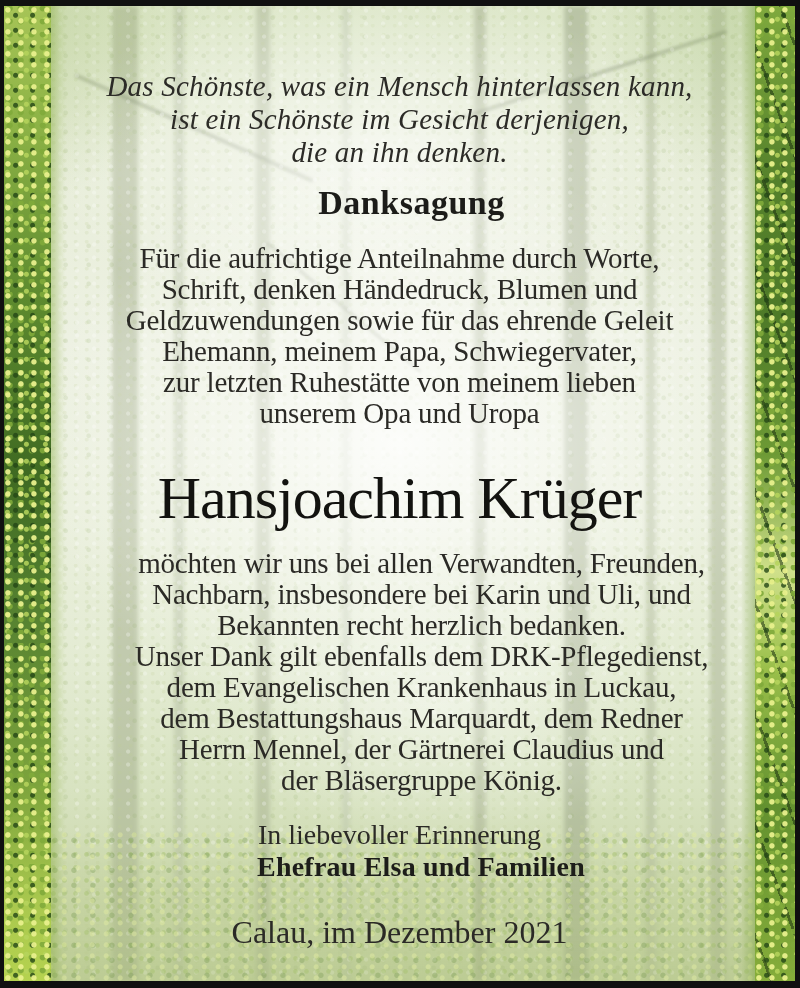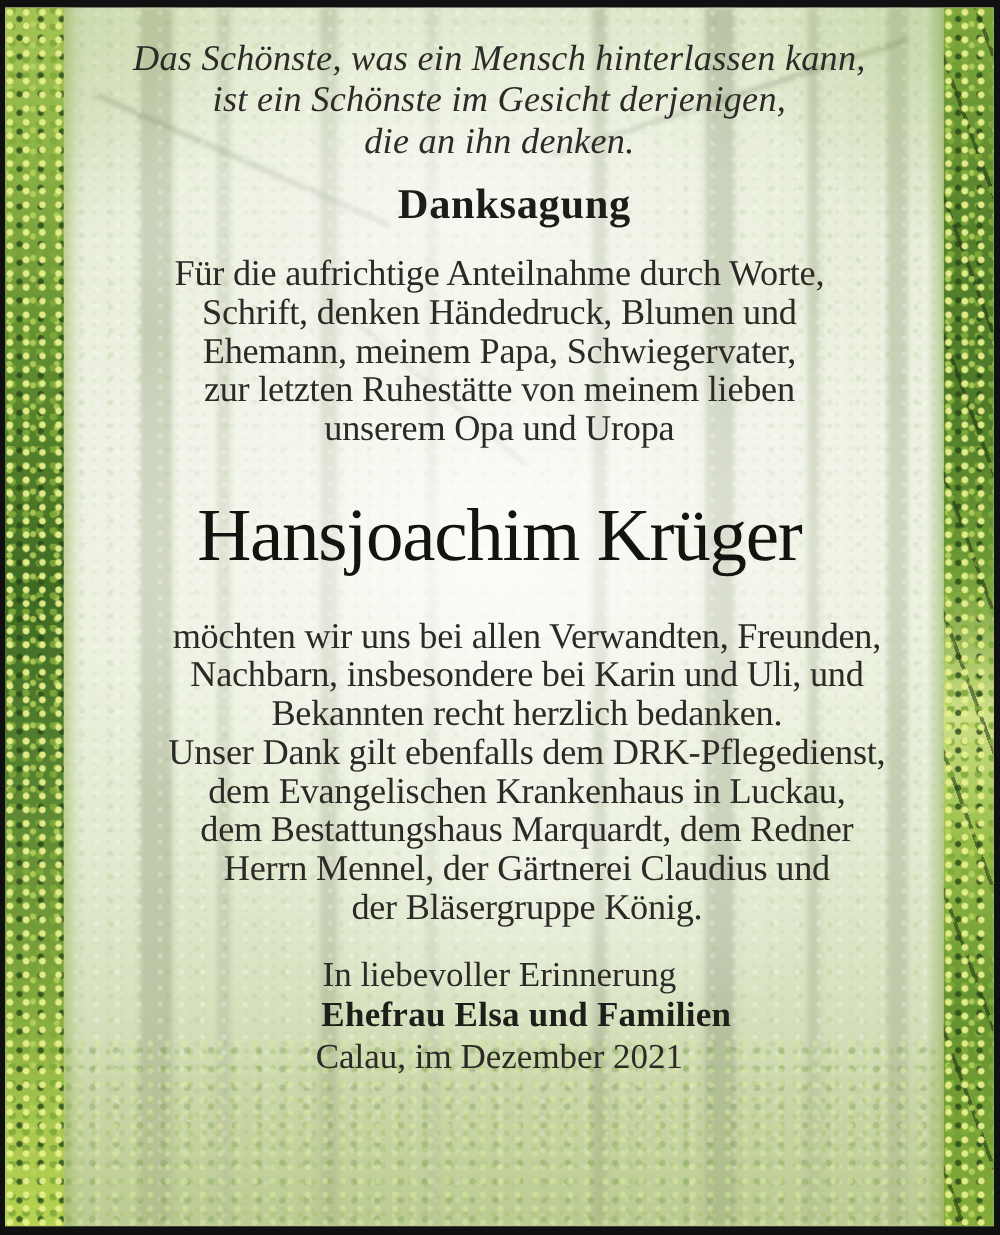--- a/index.html
+++ b/index.html
@@ -93,38 +93,38 @@
       #cfe08a 58%, #9abf4a 68%, #63912f 82%, #86ad3a 100%);
   }
   .edge-right::before{content:"";position:absolute;inset:0;
     background:repeating-linear-gradient(70deg, transparent 0 14px, rgba(28,48,16,.55) 14px 17px, transparent 17px 38px);}
   .edge-right::after{content:"";position:absolute;left:-14px;top:0;bottom:0;width:14px;
     background:linear-gradient(270deg, rgba(120,160,60,.45), rgba(120,160,60,0));}
   
   .content{position:absolute;inset:0;text-align:center;color:#2b2a26;}
   .line{display:block;}
   .quote{
-    margin-top:25px;
+    margin-top:64px;
     font-style:italic;font-size:29px;line-height:33px;color:#2c2b27;
     letter-spacing:.2px;
   }
   .heading{
     margin:14px 0 0 0;
     font-weight:bold;font-size:34px;line-height:40px;color:#1c1c19;letter-spacing:.5px;padding-left:24px;
   }
   .para{font-size:29px;line-height:31px;letter-spacing:-.2px;color:#2b2a26;}
   .intro{margin-top:20px;}
   .name{
     margin:31px 0 4px 0;
     font-weight:normal;font-size:60px;line-height:76px;color:#131310;letter-spacing:-1px;
   }
-  .thanks{margin-top:28px;padding-left:44px;}
+  .thanks{margin-top:12px;padding-left:44px;}
   .remembrance{margin-top:23px;font-size:28px;line-height:31px;}
   .family{font-weight:bold;font-size:28px;line-height:34px;color:#1d1d1a;letter-spacing:.2px;margin-left:43px;}
-  .place-date{font-size:28px;line-height:31px;}
+  .place-date{margin-top:33px;font-size:32px;line-height:31px;}
 </style>
 </head>
 <body>
 
 <div class="card">
   <div class="scene">
     <div class="layer trunks"></div>
     <div class="branch b1"></div>
     <div class="branch b2"></div>
     <div class="branch b3"></div>
@@ -144,20 +144,21 @@
         <span class="line">Das Schönste, was ein Mensch hinterlassen kann,</span>
         <span class="line">ist ein Schönste im Gesicht derjenigen,</span>
         <span class="line">die an ihn denken.</span>
       </div>
 
       <h2 class="heading">Danksagung</h2>
 
       <div class="para intro">
         <span class="line">Für die aufrichtige Anteilnahme durch Worte,</span>
         <span class="line">Schrift, denken Händedruck, Blumen und</span>
+        <span class="line">Geldzuwendungen sowie für das ehrende Geleit</span>
         <span class="line">Ehemann, meinem Papa, Schwiegervater,</span>
         <span class="line">zur letzten Ruhestätte von meinem lieben</span>
         <span class="line">unserem Opa und Uropa</span>
       </div>
 
       <h1 class="name">Hansjoachim Krüger</h1>
 
       <div class="para thanks">
         <span class="line">möchten wir uns bei allen Verwandten, Freunden,</span>
         <span class="line">Nachbarn, insbesondere bei Karin und Uli, und</span>

